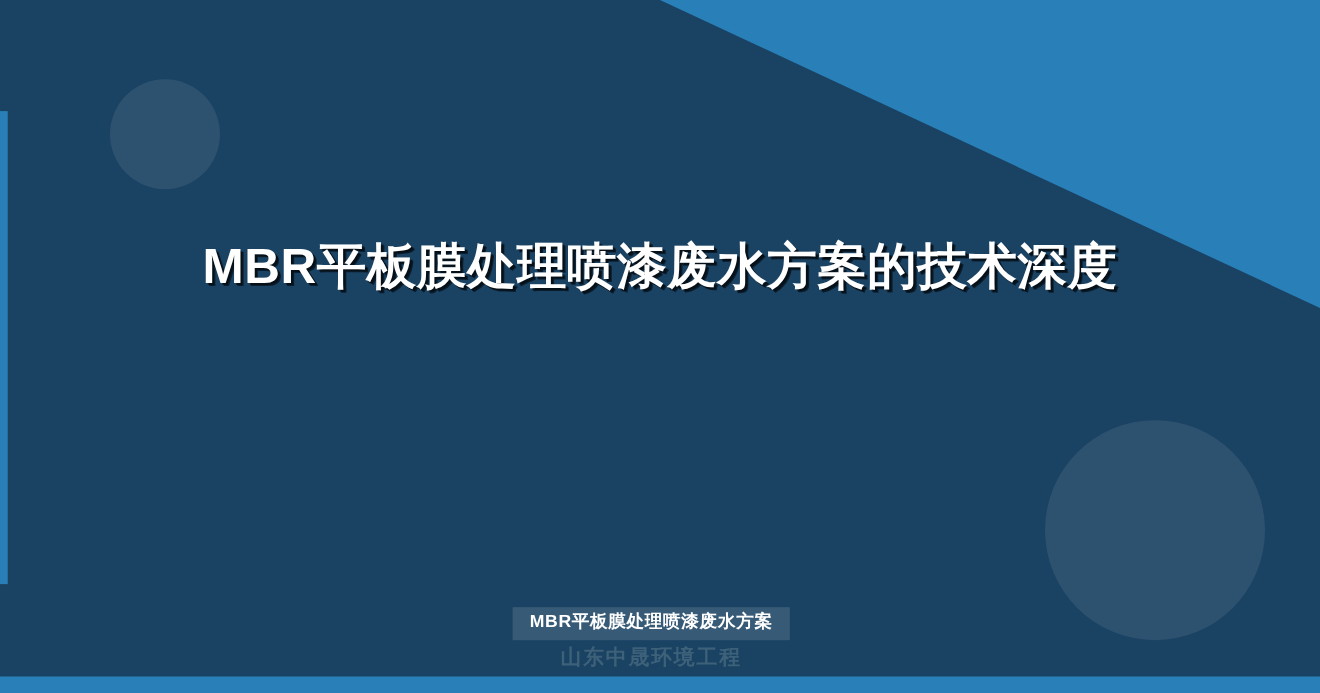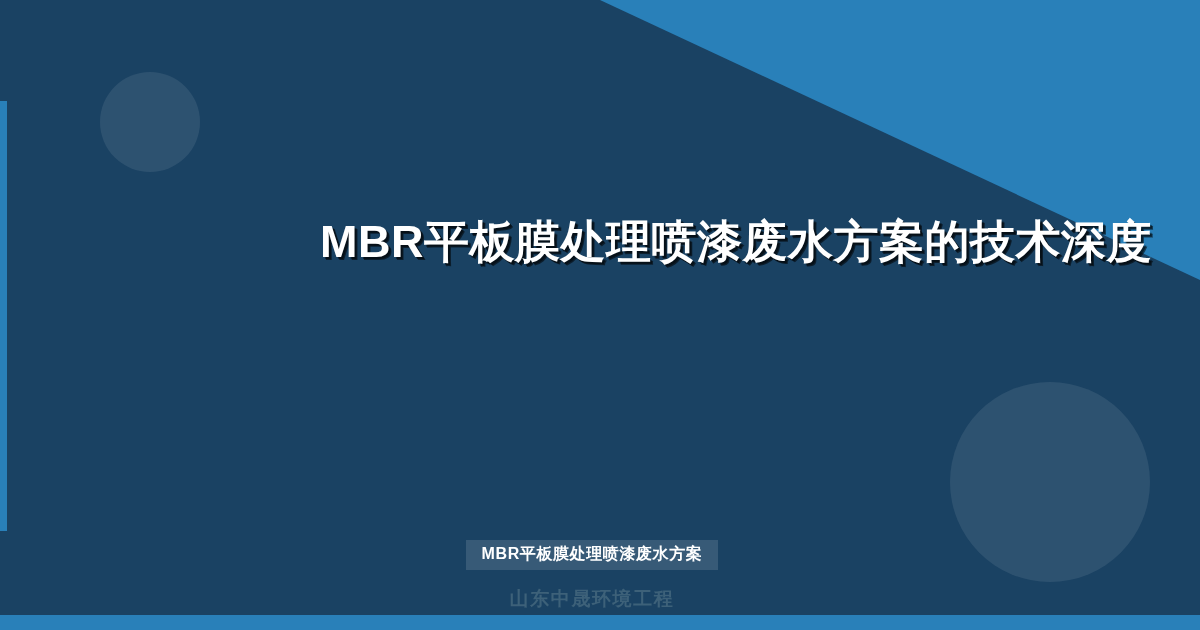--- a/index.html
+++ b/index.html
@@ -78,21 +78,21 @@
     background: #2980b9;
   }
 
   
 
   .title-block {
     position: absolute;
     left: 0;
     right: 0;
     top: 214px;
-    text-align: right;
+    text-align: center;
     padding: 0 48px;
     box-sizing: border-box;
   }
 
   .title-line {
     display: block;
     color: #ffffff;
     font-size: 45px;
     font-weight: bold;
     line-height: 56px;
@@ -120,21 +120,21 @@
     color: #ffffff;
     font-size: 16px;
     font-weight: bold;
     letter-spacing: 0.6px;
     line-height: 22px;
     white-space: nowrap;
   }
 
   .watermark-company {
     display: block;
-    margin-top: 16px;
+    margin-top: 4px;
     color: #3d6179;
     font-size: 19px;
     font-weight: bold;
     letter-spacing: 1.6px;
     line-height: 26px;
     white-space: nowrap;
   }
 </style>
 </head>
 <body>

